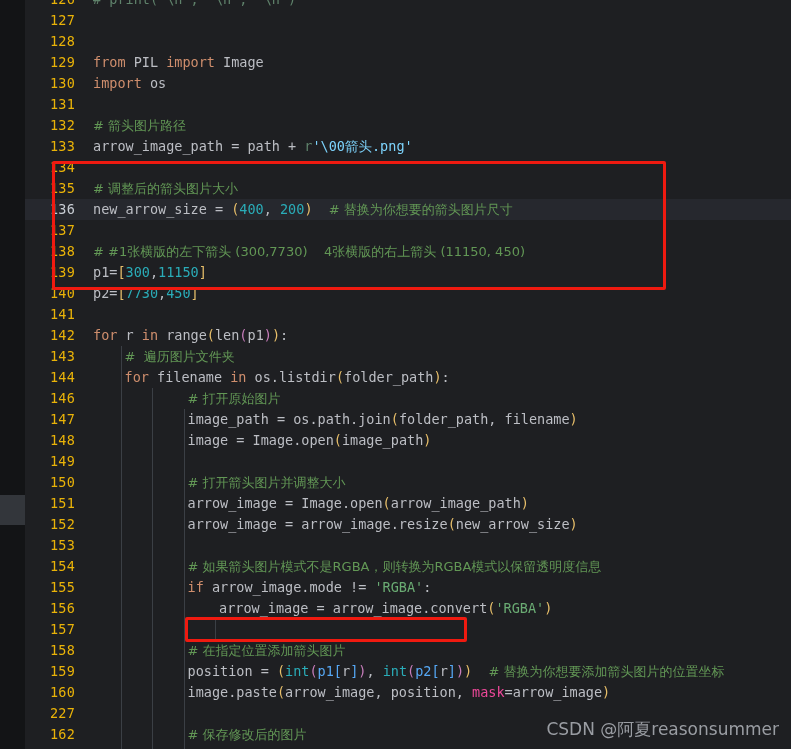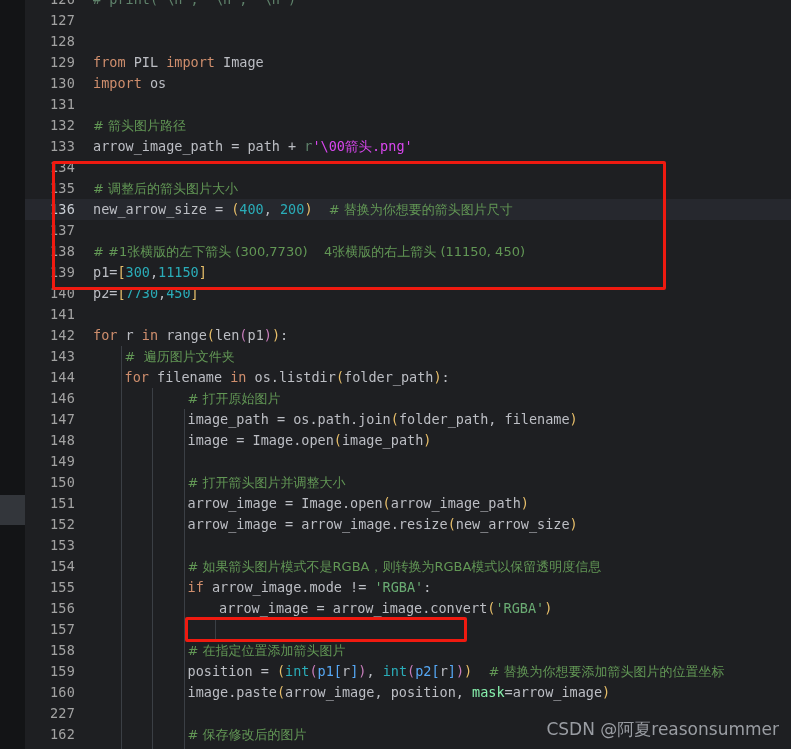--- a/index.html
+++ b/index.html
@@ -65,21 +65,21 @@
   .row.active {
     background: #26282e;
   }
 
   .gutter {
     position: absolute;
     left: 0; top: 0;
     width: 60px;
     text-align: right;
     padding-right: 10px;
-    color: #a3a3a3;
+    color: #eab308;
     font-size: 13.5px;
     letter-spacing: 0.2px;
     user-select: none;
   }
   .row.active .gutter { color: #c8cdd4; }
 
   .code {
     position: absolute;
     left: 68px; top: 0;
     white-space: pre;
@@ -90,32 +90,32 @@
   .guides { position: absolute; left: 0; top: 10px; width: 766px; pointer-events: none; }
   .guide {
     position: absolute;
     width: 1px;
     background: #3b3f45;
   }
 
   
   .kw   { color: #cf8e6d; }
   .str  { color: #6aab73; }
-  .strp { color: #d946ef; }       
+  .strp { color: #7dd3fc; }       
   .num  { color: #2aacb8; }
   .cmt  { color: #5f826b; }
   .cmtc { color: #629755; }       
   .pun  { color: #bcbec4; }
   .paren1 { color: #e8bf6a; }
   .paren2 { color: #c77dbb; }
   .paren3 { color: #56a8f5; }
   .ident{ color: #bcbec4; }
   .cyan { color: #2aacb8; }
   .blue { color: #56a8f5; }
-  .yell { color: #86efac; }
+  .yell { color: #ec4899; }
 
   .zh { font-family: "DejaVu Sans", "Liberation Sans", sans-serif; font-size: 13px; }
 
   
   .redbox {
     position: absolute;
     border: 3px solid #f01a10;
     border-radius: 2px;
     pointer-events: none;
   }

